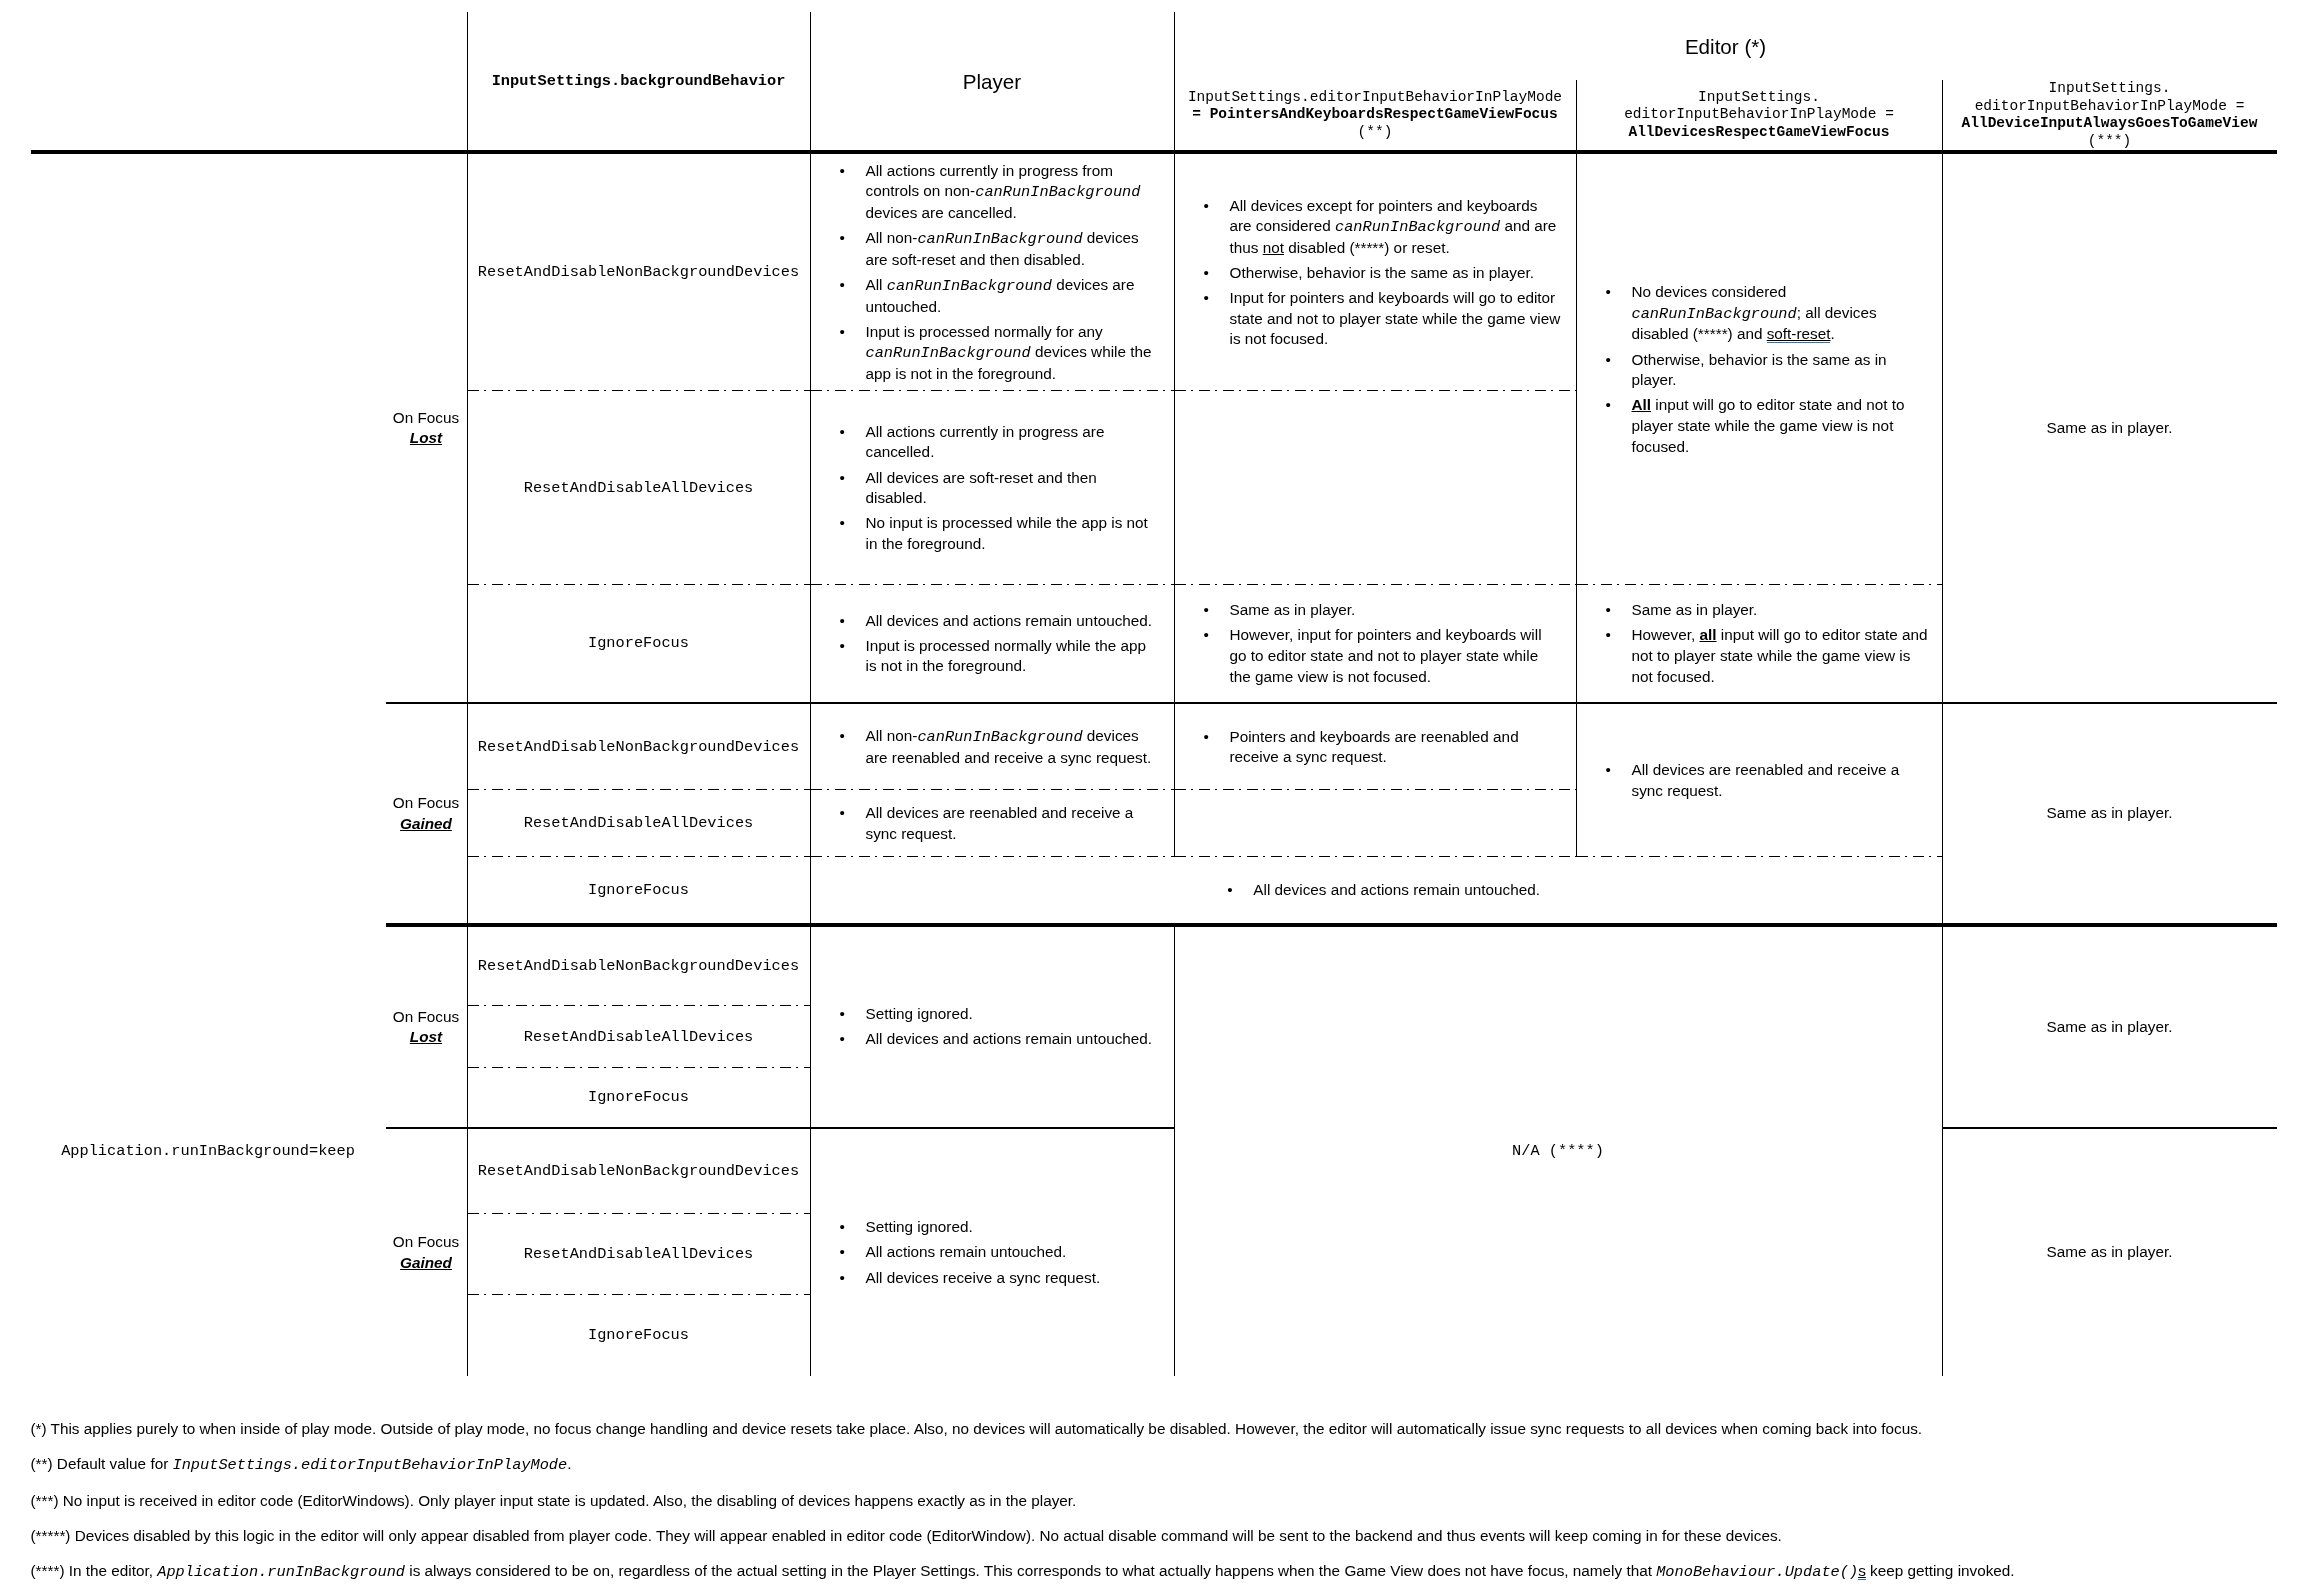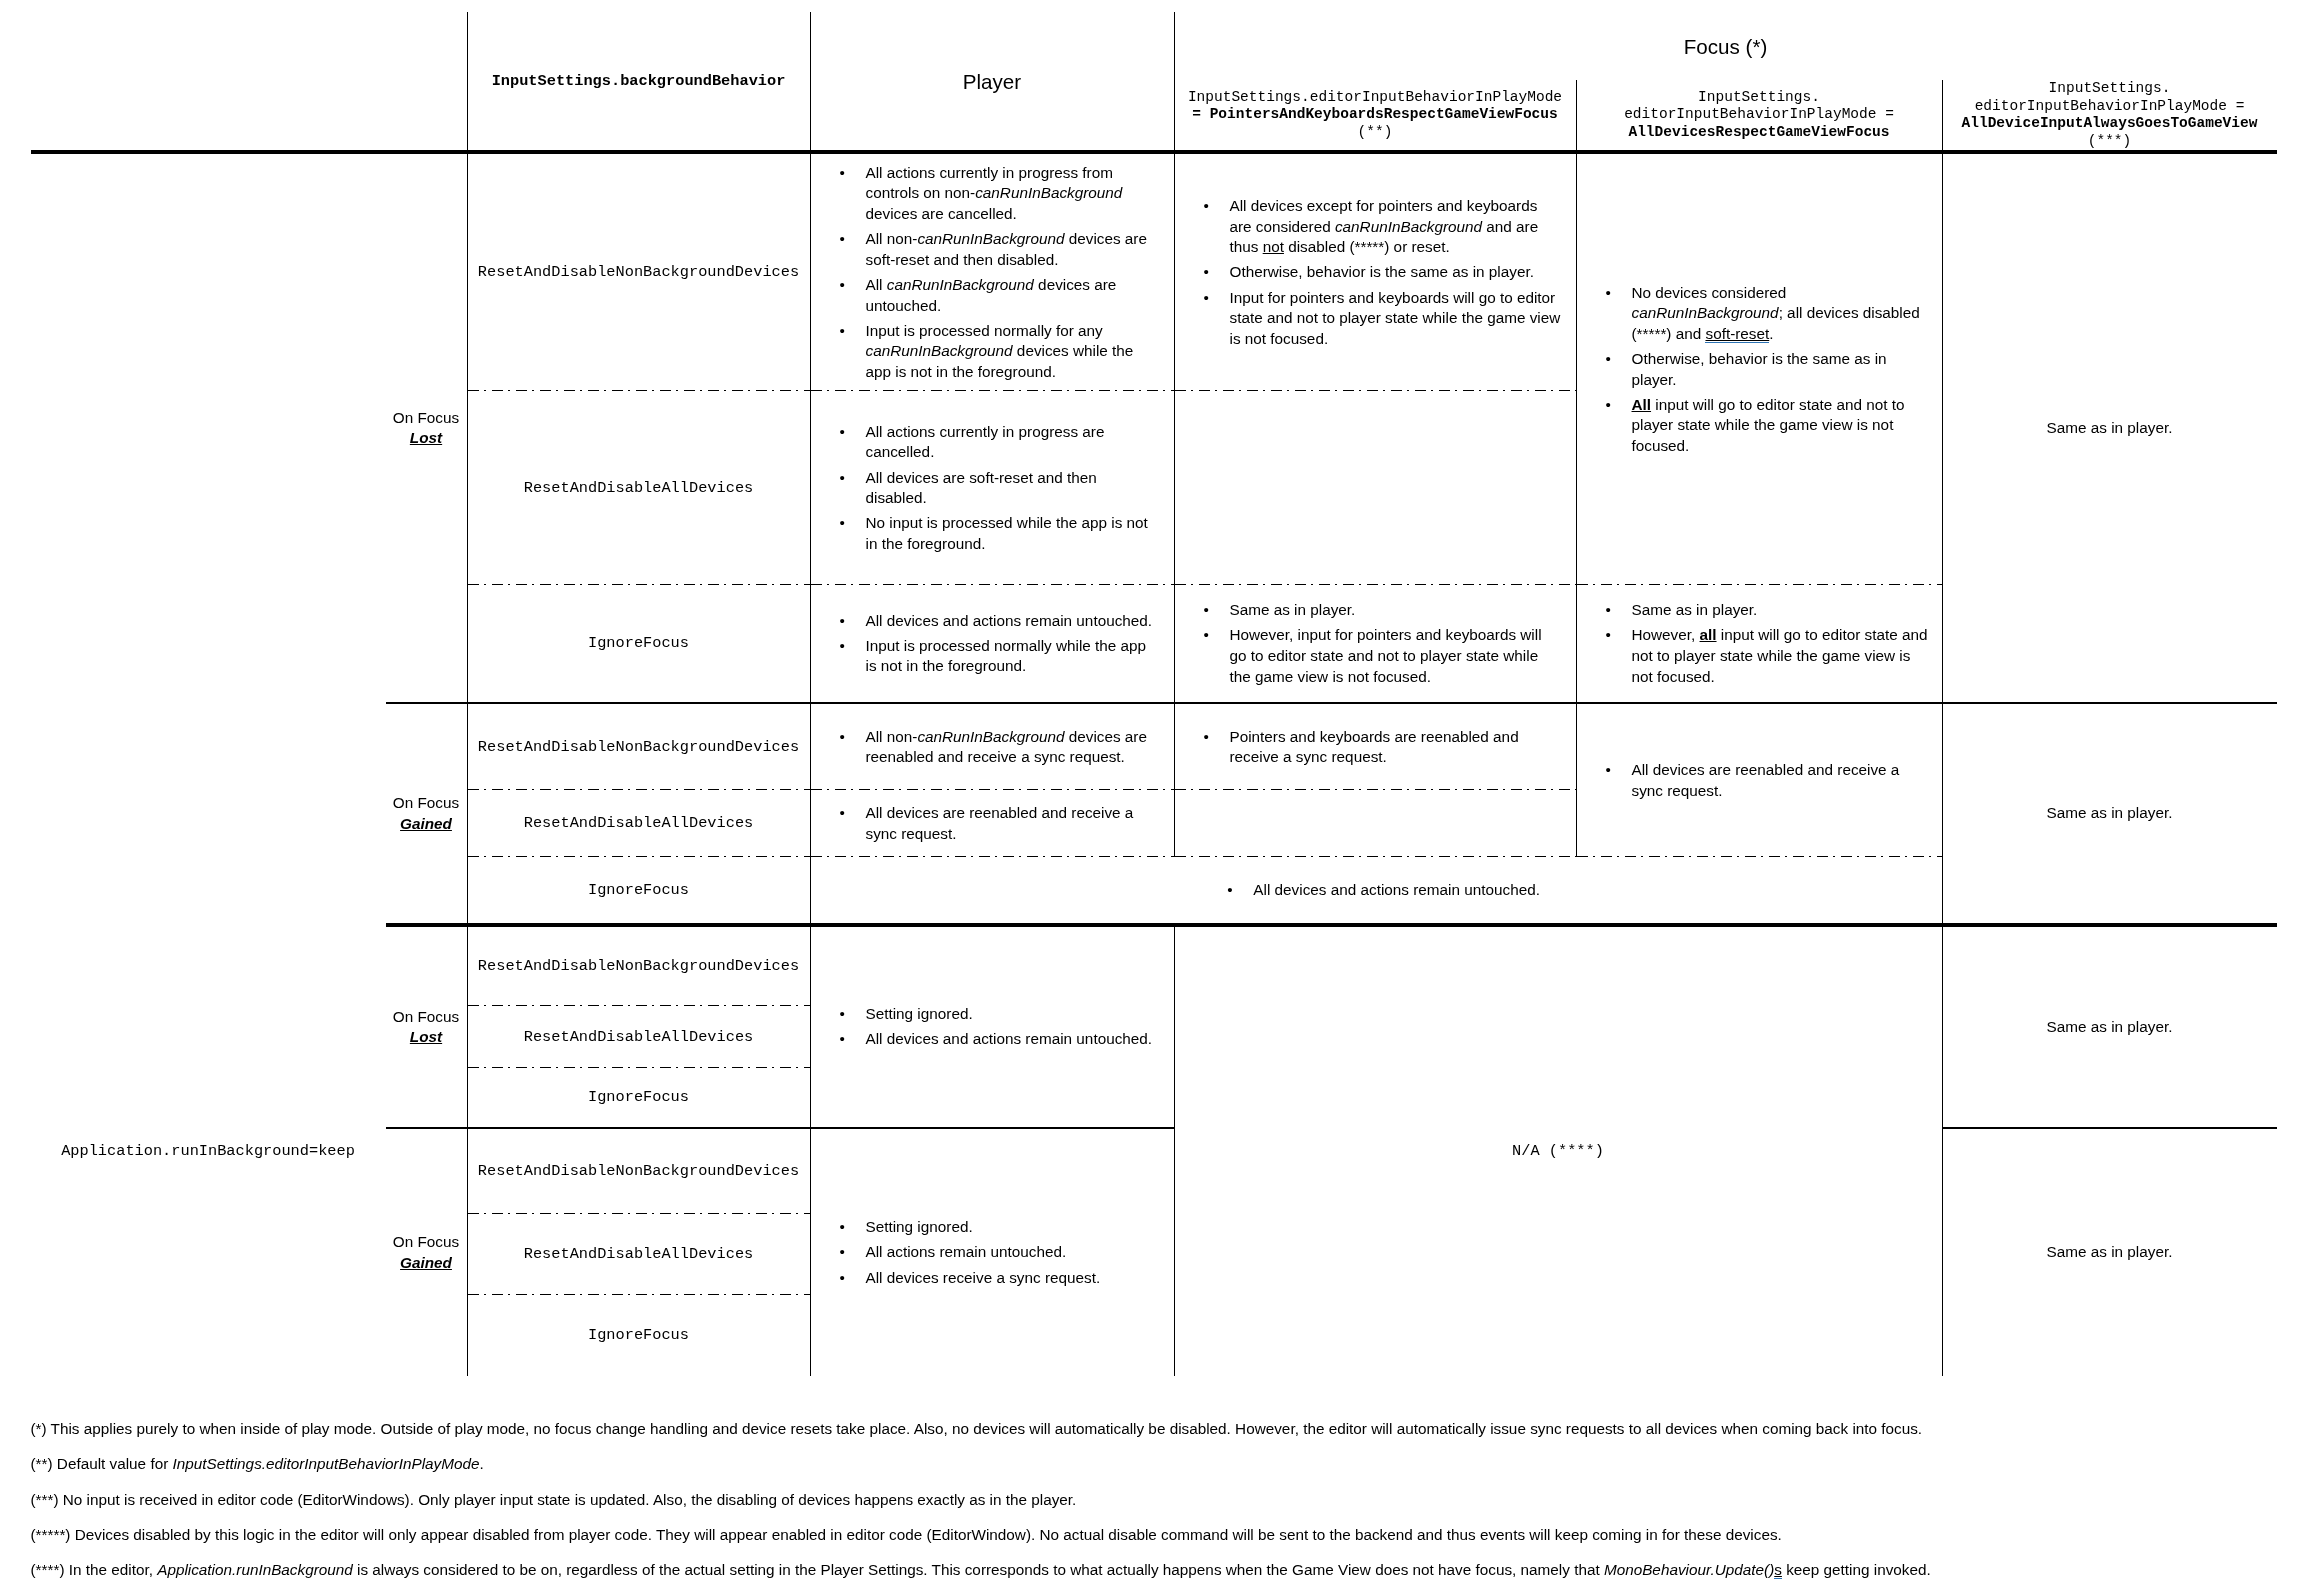--- a/index.html
+++ b/index.html
@@ -26,21 +26,21 @@
   .mono{font-family:"Liberation Mono","DejaVu Sans Mono",monospace;text-align:center;}
   .hmono{font-family:"Liberation Mono","DejaVu Sans Mono",monospace;font-size:14.5px;line-height:17.6px;text-align:center;}
   .hsans{font-size:20.6px;line-height:23px;text-align:center;}
   .ctr{text-align:center;}
   .list{padding:7.6px 13.7px 7.6px 29px;}
   .li{display:flex;margin:2.3px 0;}
   .blt{flex:0 0 26px;}
   .txt{flex:1;}
   .center-list .li{justify-content:center;}
   .center-list .txt{flex:0 0 auto;}
-  .seg-i{font-style:italic;}
+  .seg-i{font-style:italic;font-family:Liberation Mono, monospace;}
   .seg-b{font-weight:bold;}
   .seg-u{text-decoration:underline;}
   .seg-bu{font-weight:bold;text-decoration:underline;}
   .seg-iu{font-style:italic;text-decoration:underline;font-weight:bold;}
   .seg-spell{text-decoration:underline;border-bottom:1.5px solid #2e74b5;}
   #footnotes{margin:43px 0 0 30.5px;width:2259px;font:15.3px/20px "Liberation Sans",sans-serif;}
   #footnotes p{margin:0 0 15.3px 0;white-space:nowrap;}
 </style>
 </head>
 <body>
@@ -49,21 +49,21 @@
 
   <div class="cell b-thick" style="grid-row:1 / span 2;grid-column:1"></div>
   <div class="cell b-thick" style="grid-row:1 / span 2;grid-column:2"></div>
   <div class="cell vl b-thick mono" style="grid-row:1 / span 2;grid-column:3;font-weight:bold">
       <span>InputSettings.backgroundBehavior</span>
     </div>
   <div class="cell vl b-thick hsans" style="grid-row:1 / span 2;grid-column:4">
       <span>Player</span>
     </div>
   <div class="cell vl hsans" style="grid-row:1;grid-column:5 / span 3">
-      <span>Focus (*)</span>
+      <span>Editor (*)</span>
     </div>
   <div class="cell vl b-thick hmono" style="grid-row:2;grid-column:5">
       <div>InputSettings.editorInputBehaviorInPlayMode</div>
       <div><span class="seg-b">= PointersAndKeyboardsRespectGameViewFocus</span></div>
       <div>(**)</div>
     </div>
   <div class="cell vl b-thick hmono" style="grid-row:2;grid-column:6">
       <div>InputSettings.</div>
       <div>editorInputBehaviorInPlayMode =</div>
       <div><span class="seg-b">AllDevicesRespectGameViewFocus</span></div>

